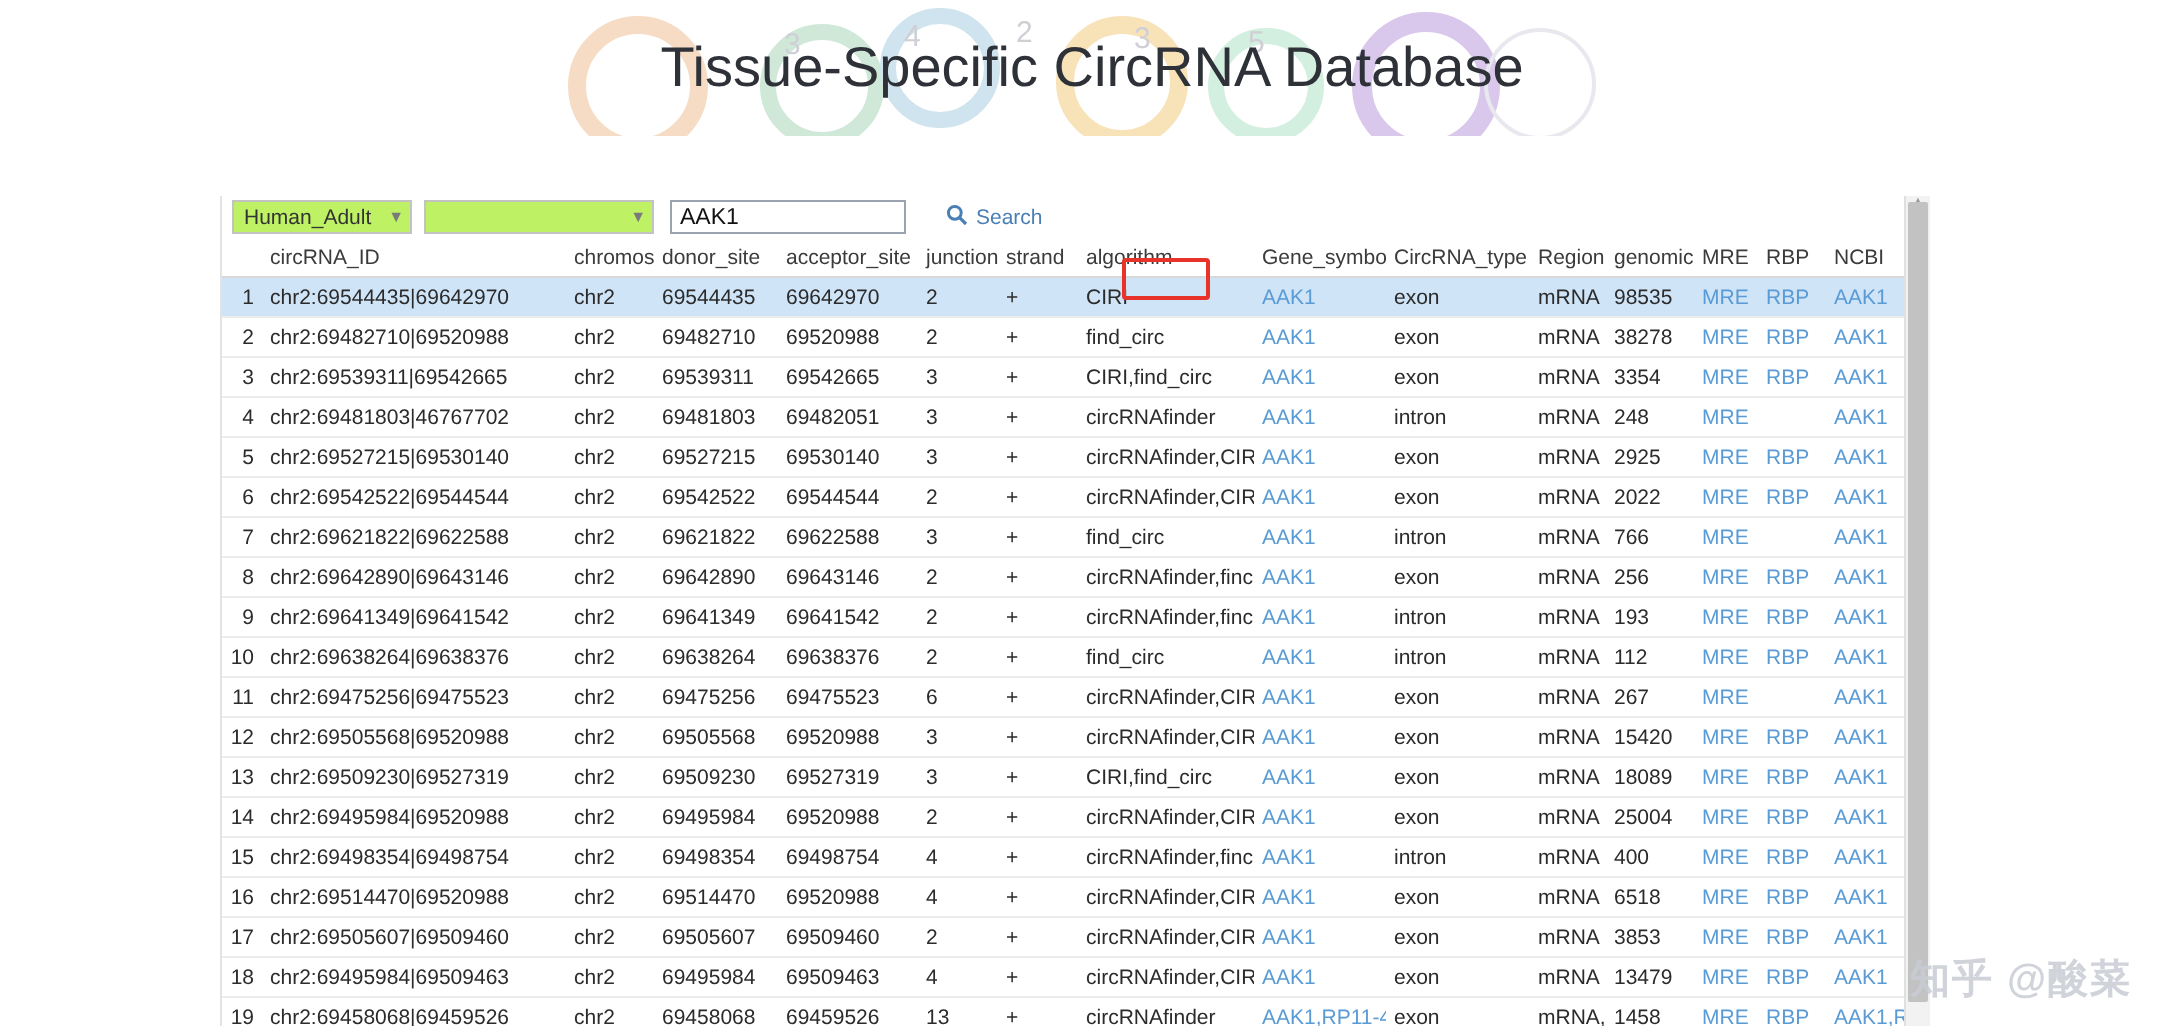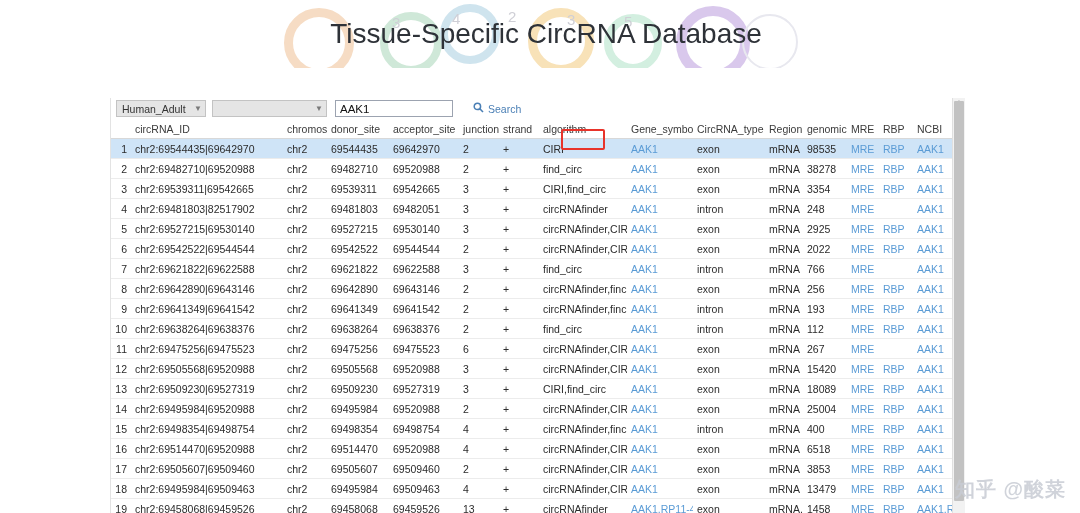--- a/index.html
+++ b/index.html
@@ -50,21 +50,21 @@
     position:absolute; left:110px; top:98px; width:854px; height:415px;
     background:#ffffff; border-left:1px solid #e3e3e3;
   }
 
   
   .filterbar {
     position:absolute; left:0; top:0; width:854px; height:21px;
     display:flex; align-items:center; background:#fff;
   }
   .sel {
-    height:17px; border:1px solid #c3c3c3; background:#e5e5e5;
+    height:17px; border:1px solid #c3c3c3; background:#bef264;
     font-size:10.5px; color:#333; display:flex; align-items:center;
     justify-content:space-between; padding:0 3px 0 5px; box-sizing:border-box;
     font-family:"Liberation Sans", sans-serif;
   }
   .sel .caret { color:#7a7a7a; font-size:8px; margin-left:4px; }
   .sel1 { width:90px; margin-left:5px; }
   .sel2 { width:115px; margin-left:6px; }
   .txtin {
     width:118px; height:17px; border:1px solid #9ca3b0; background:#fff;
     font-size:11.5px; color:#111; padding:0 4px; box-sizing:border-box;
@@ -280,21 +280,21 @@
               <td><a class="lk">AAK1</a></td>
               <td>exon</td>
               <td>mRNA</td>
               <td>3354</td>
               <td><a class="lk">MRE</a></td>
               <td><a class="lk">RBP</a></td>
               <td><a class="lk">AAK1</a></td>
             </tr>
             <tr>
               <td class="idx">4</td>
-              <td>chr2:69481803|82517902</td>
+              <td>chr2:69481803|46767702</td>
               <td>chr2</td>
               <td>69481803</td>
               <td>69482051</td>
               <td>3</td>
               <td>+</td>
               <td>circRNAfinder</td>
               <td><a class="lk">AAK1</a></td>
               <td>intron</td>
               <td>mRNA</td>
               <td>248</td>

